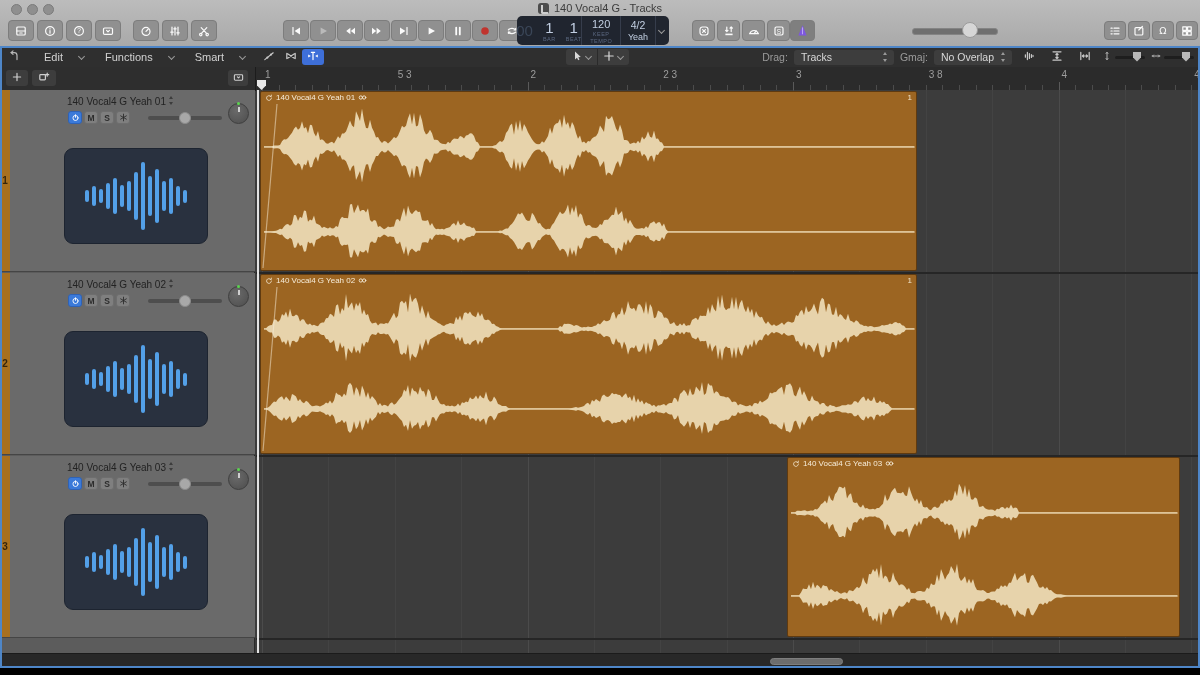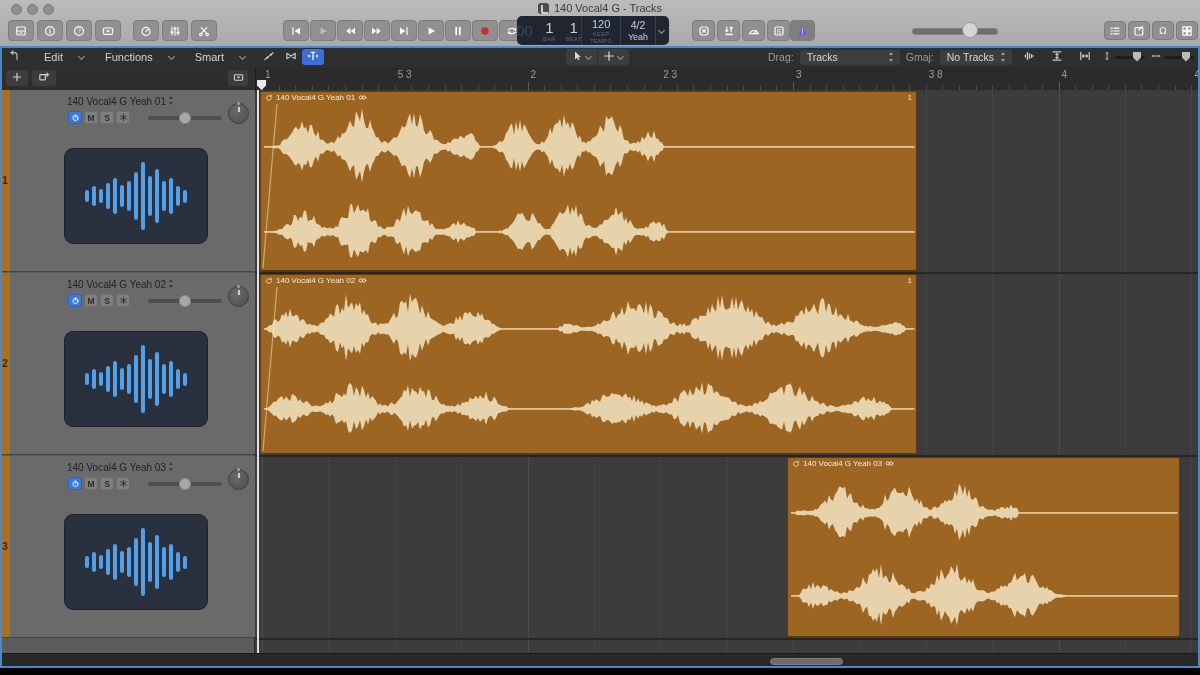--- a/index.html
+++ b/index.html
@@ -402,21 +402,21 @@
     </div>
 
     <div class="mright">
       <span class="ddlabel">Drag:</span>
       <div class="dd" style="width:88px;justify-content:space-between">
           <span>Tracks</span>
           <span class="updn"></span>
         </div>
       <span class="ddlabel">Gmaj:</span>
       <div class="dd">
-          <span>No Tracks</span>
+          <span>No Overlap</span>
           <span class="updn"></span>
         </div>
       <div class="mbtn">
           <span><svg width="12" height="12" viewBox="0 0 12 12" fill="none" stroke="currentColor" stroke-width="1.2" stroke-linecap="round" stroke-linejoin="round">
               <path d="M2.4 4.8v2.4M4.4 2.4v7.2M6.4 3.6v4.8M8.4 4.6v2.8M10 5.4v1.2"></path>
             </svg></span>
         </div>
       <div class="mbtn">
           <span><svg width="12" height="12" viewBox="0 0 12 12" fill="none" stroke="currentColor" stroke-width="1.2" stroke-linecap="round" stroke-linejoin="round">
               <path d="M2 1.8h8M2 10.2h8M6 3.4v5.2M6 3.4L4.9 4.5M6 3.4l1.1 1.1M6 8.6L4.9 7.5M6 8.6l1.1-1.1"></path>

